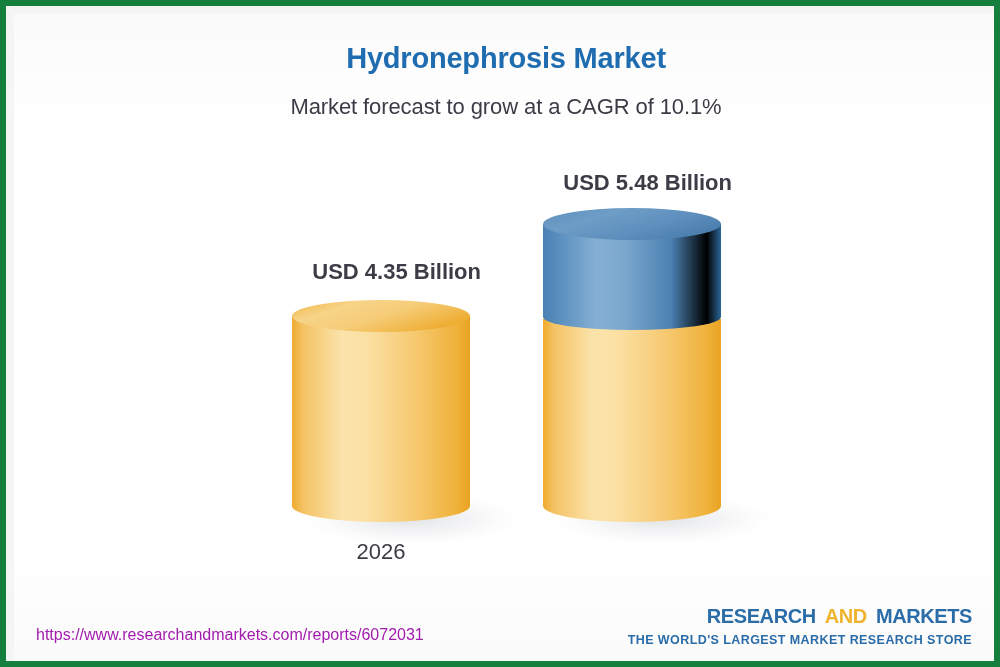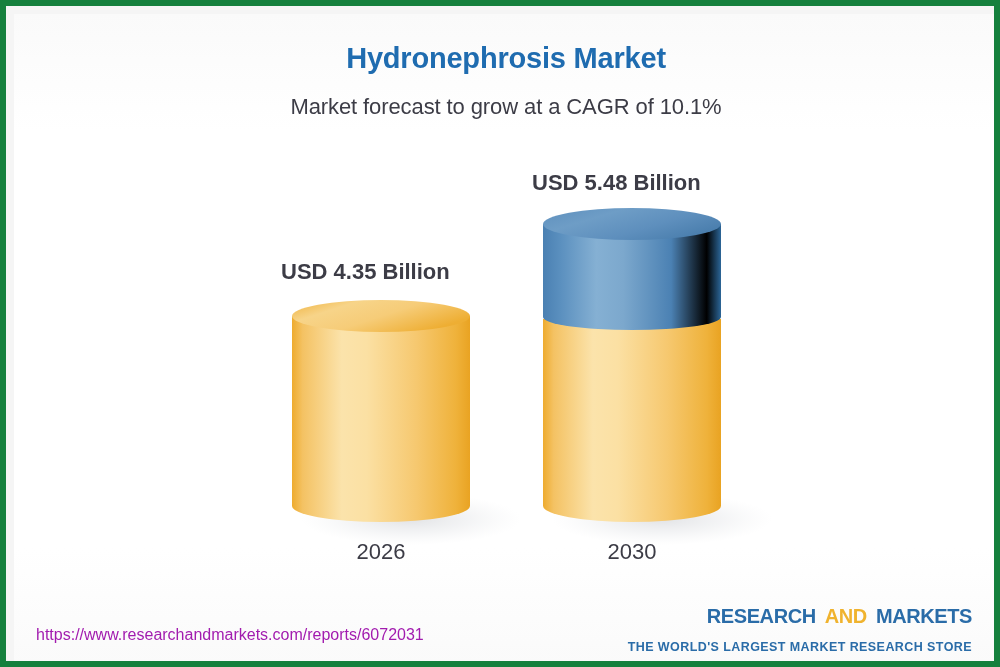--- a/index.html
+++ b/index.html
@@ -64,21 +64,21 @@
   .plot {
     position: absolute;
     left: 0;
     top: 0;
     width: 1000px;
     height: 667px;
   }
 
   .value-label {
     position: absolute;
-    text-align: left;
+    text-align: right;
     font-size: 22px;
     font-weight: bold;
     color: #3c3c46;
     white-space: nowrap;
   }
   .cat-label {
     position: absolute;
     text-align: center;
     font-size: 22px;
     font-weight: normal;
@@ -109,21 +109,21 @@
     line-height: 1.05;
     white-space: nowrap;
   }
   .logo-word-blue { color: #2a6ca8; }
   .logo-word-gold { color: #f0b32e; }
   .logo-tag {
     font-size: 12.5px;
     font-weight: bold;
     color: #2a6ca8;
     letter-spacing: 0.42px;
-    margin-top: 13px;
+    margin-top: 6px;
     white-space: nowrap;
   }
 </style>
 </head>
 <body>
 
 <div id="infographic">
 
   <div class="card"></div>
 
@@ -197,21 +197,20 @@
         <ellipse cx="626" cy="218" rx="89" ry="16" fill="url(#gradBlueTop)"></ellipse>
       </g>
     </svg>
 
     <div class="value-label" style="left:275px; top:253px; width:200px;">USD 4.35 Billion</div>
 
     <div class="cat-label" style="left:275px; top:533px; width:200px;">2026</div>
 
     <div class="value-label" style="left:526px; top:164px; width:200px;">USD 5.48 Billion</div>
 
-    <div class="cat-label" style="left:526px; top:533px; width:200px;">2030</div>
   </div>
 
   <div class="source-url">https://www.researchandmarkets.com/reports/6072031</div>
 
   <div class="logo">
     <div class="logo-main"><span class="logo-word-blue">RESEARCH</span><span style="display:inline-block;width:9px;"></span><span class="logo-word-gold">AND</span><span style="display:inline-block;width:9px;"></span><span class="logo-word-blue">MARKETS</span></div>
     <div class="logo-tag">THE WORLD'S LARGEST MARKET RESEARCH STORE</div>
   </div>
 
 </div>

